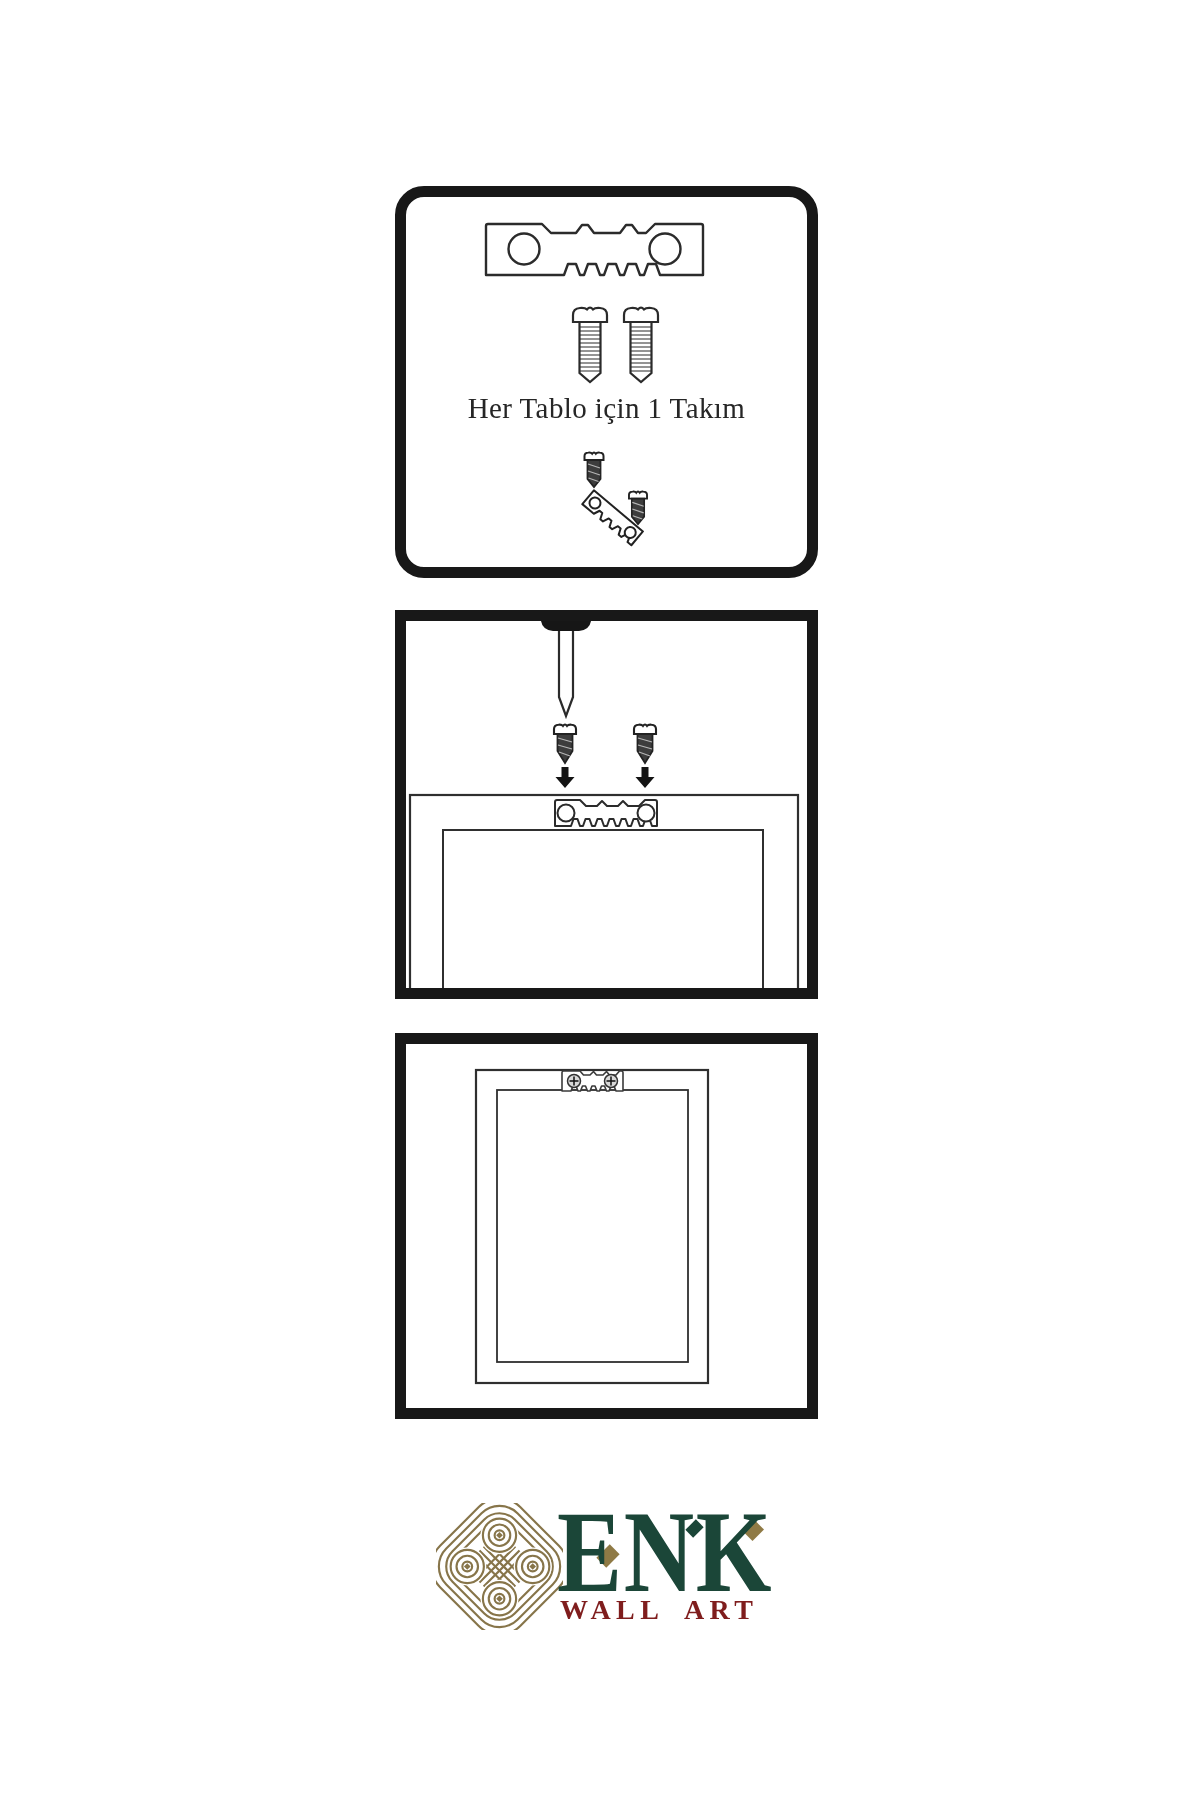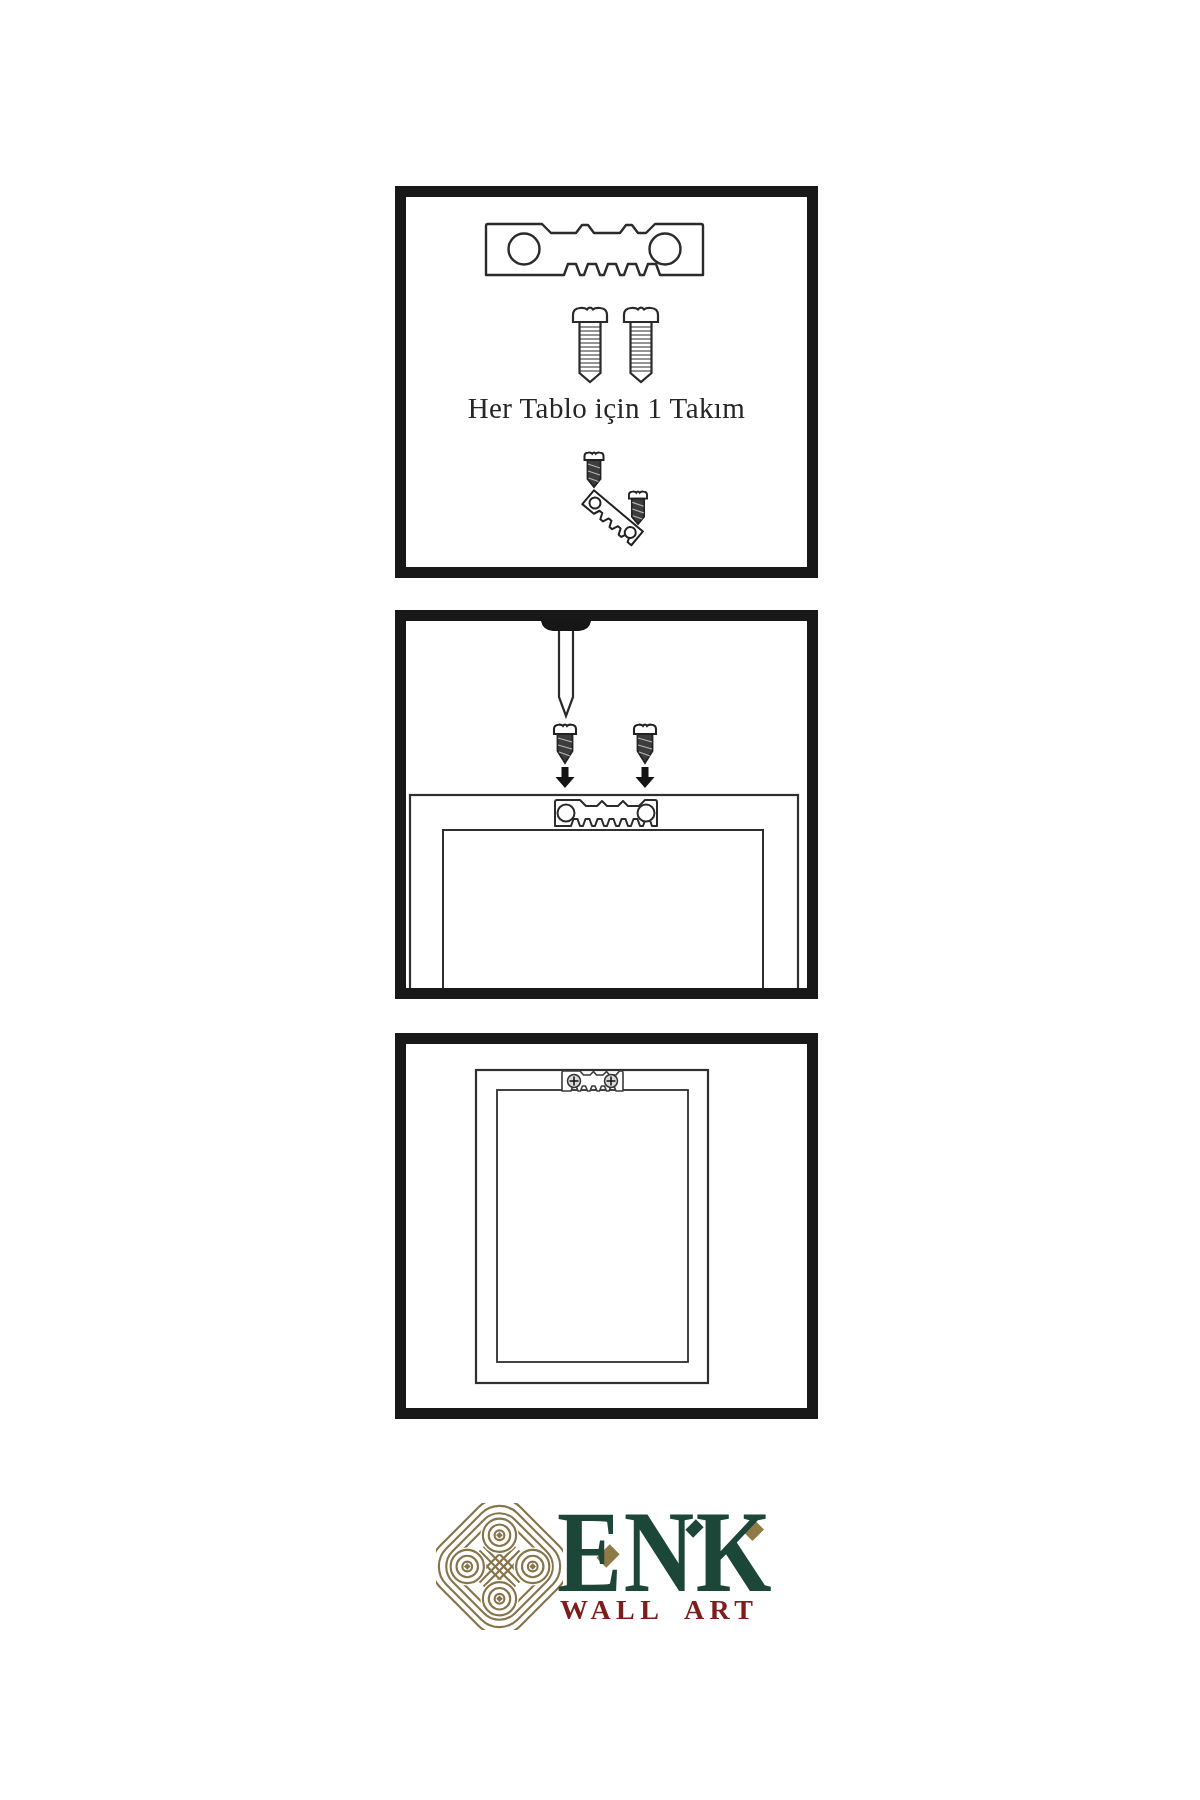--- a/index.html
+++ b/index.html
@@ -1,20 +1,20 @@
 <!DOCTYPE html>
 <html><head>
 <meta charset="utf-8">
 <style>
   html,body{margin:0;padding:0;background:#ffffff;}
   .canvas{position:relative;width:1200px;height:1800px;background:#ffffff;overflow:hidden;
           font-family:"Liberation Serif",serif;}
   .panel{position:absolute;left:395px;width:423px;border:11px solid #181818;background:#fff;
          box-sizing:border-box;overflow:hidden;}
-  #panel1{top:186px;height:392px;}
+  #panel1{top:186px;height:392px;border-radius:29px;}
   #panel2{top:610px;height:389px;}
   #panel3{top:1033px;height:386px;}
   .panel svg{position:absolute;left:0;top:0;display:block;}
   .caption{position:absolute;left:0;width:401px;top:194px;text-align:center;
            font-size:29px;line-height:34px;color:#262626;letter-spacing:.4px;font-weight:400;}
   
   .knot{position:absolute;left:436px;top:1503px;}
   .brand-name{position:absolute;left:557px;top:1494px;font-size:116px;line-height:116px;
               font-weight:bold;color:#1b4638;letter-spacing:2px;
               transform:scaleX(.84);transform-origin:0 0;z-index:2;}

